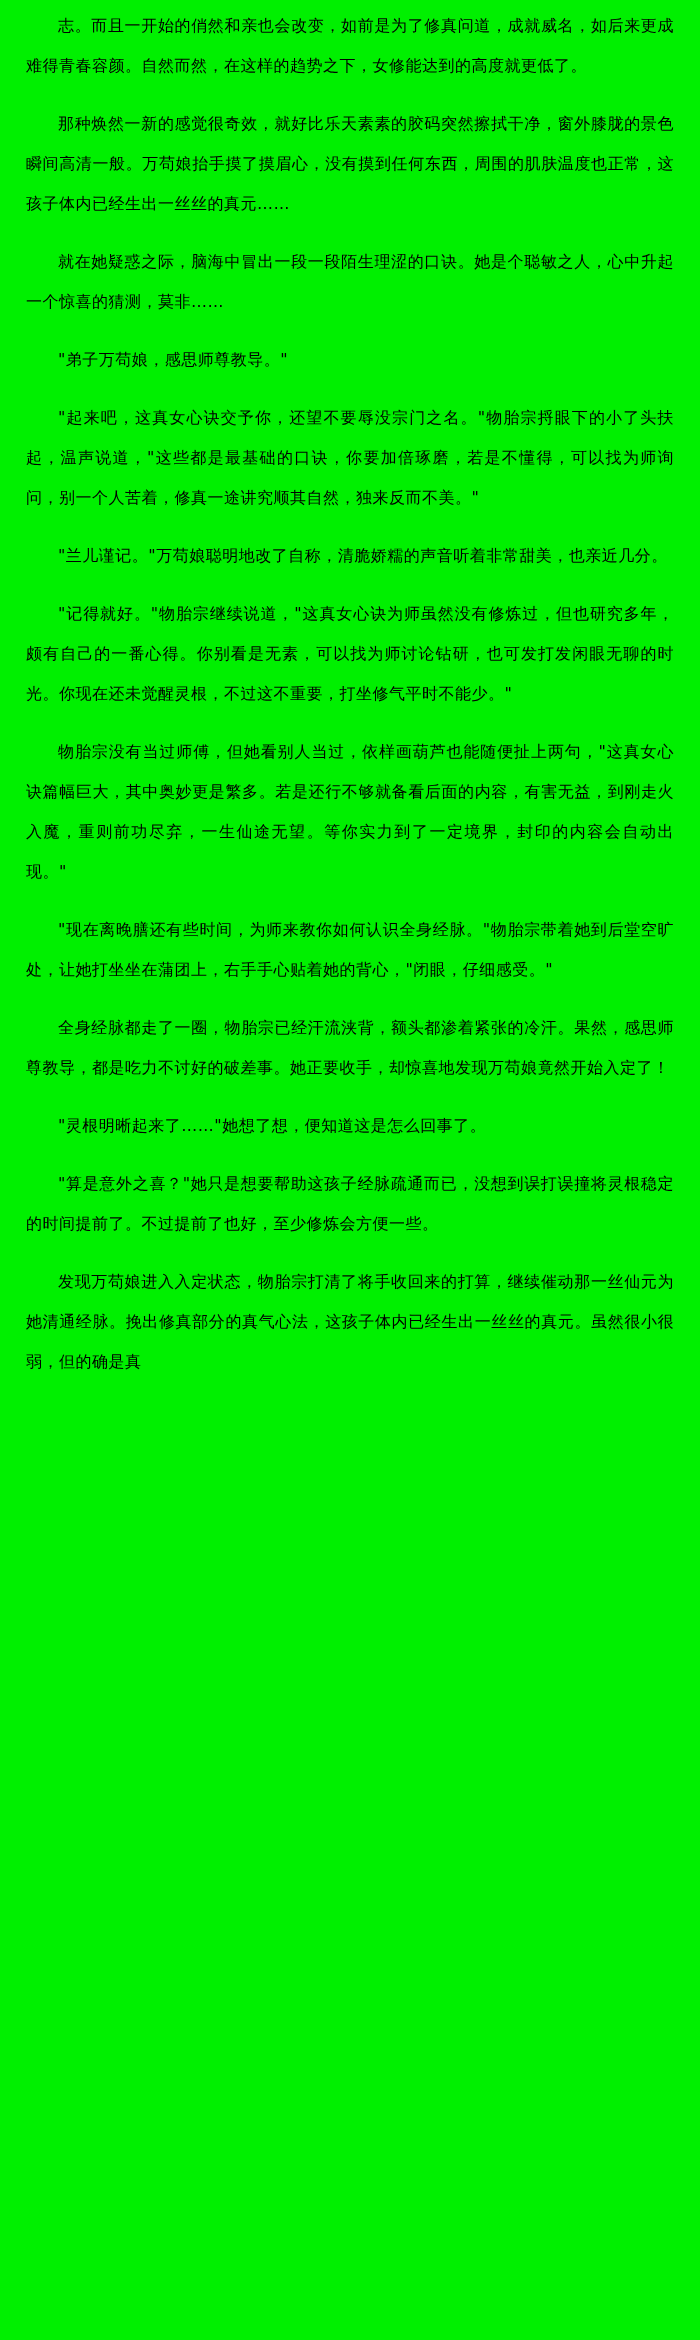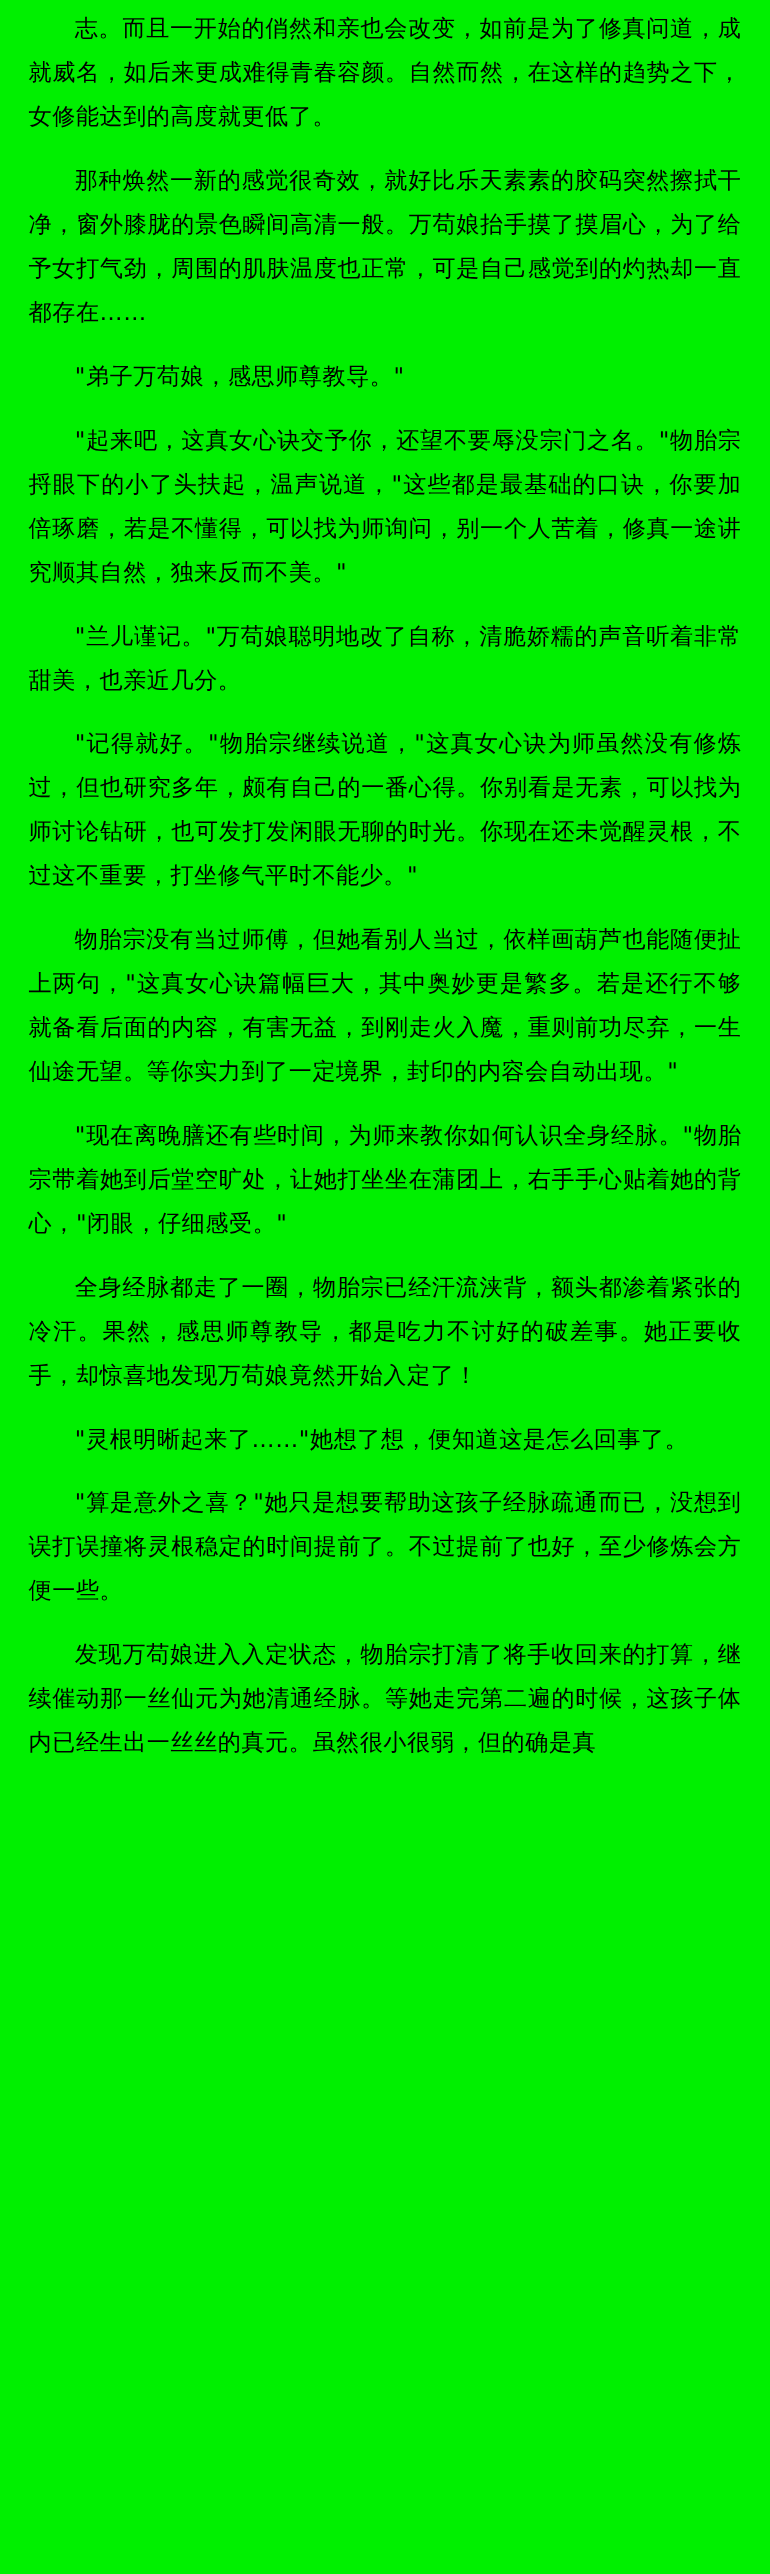--- a/index.html
+++ b/index.html
@@ -14,42 +14,43 @@
   }
   .page {
     width: 700px;
     min-height: 2340px;
     box-sizing: border-box;
     padding: 6px 26px 20px 26px;
     background: #00f000;
   }
   .para {
     color: #000000;
-    font-size: 21px;
+    font-size: 16px;
     line-height: 40px;
     letter-spacing: 0.5px;
     text-align: justify;
     text-justify: inter-ideograph;
     text-indent: 2em;
     margin: 0 0 18px 0;
     word-break: break-all;
   }
   .para:first-child {
     text-indent: 2em;
   }
 </style>
 </head>
 <body>
 
 <div class="page">
   <p class="para">志。而且一开始的俏然和亲也会改变，如前是为了修真问道，成就威名，如后来更成难得青春容颜。自然而然，在这样的趋势之下，女修能达到的高度就更低了。</p>
-  <p class="para">那种焕然一新的感觉很奇效，就好比乐天素素的胶码突然擦拭干净，窗外膝胧的景色瞬间高清一般。万苟娘抬手摸了摸眉心，为了给予女打气劲，周围的肌肤温度也正常，可是自己感觉到的灼热却一直都存在……</p>
+  <p class="para">那种焕然一新的感觉很奇效，就好比乐天素素的胶码突然擦拭干净，窗外膝胧的景色瞬间高清一般。万苟娘抬手摸了摸眉心，没有摸到任何东西，周围的肌肤温度也正常，这孩子体内已经生出一丝丝的真元……</p>
+  <p class="para">就在她疑惑之际，脑海中冒出一段一段陌生理涩的口诀。她是个聪敏之人，心中升起一个惊喜的猜测，莫非……</p>
   <p class="para">"弟子万苟娘，感思师尊教导。"</p>
   <p class="para">"起来吧，这真女心诀交予你，还望不要辱没宗门之名。"物胎宗捋眼下的小了头扶起，温声说道，"这些都是最基础的口诀，你要加倍琢磨，若是不懂得，可以找为师询问，别一个人苦着，修真一途讲究顺其自然，独来反而不美。"</p>
   <p class="para">"兰儿谨记。"万苟娘聪明地改了自称，清脆娇糯的声音听着非常甜美，也亲近几分。</p>
   <p class="para">"记得就好。"物胎宗继续说道，"这真女心诀为师虽然没有修炼过，但也研究多年，颇有自己的一番心得。你别看是无素，可以找为师讨论钻研，也可发打发闲眼无聊的时光。你现在还未觉醒灵根，不过这不重要，打坐修气平时不能少。"</p>
   <p class="para">物胎宗没有当过师傅，但她看别人当过，依样画葫芦也能随便扯上两句，"这真女心诀篇幅巨大，其中奥妙更是繁多。若是还行不够就备看后面的内容，有害无益，到刚走火入魔，重则前功尽弃，一生仙途无望。等你实力到了一定境界，封印的内容会自动出现。"</p>
   <p class="para">"现在离晚膳还有些时间，为师来教你如何认识全身经脉。"物胎宗带着她到后堂空旷处，让她打坐坐在蒲团上，右手手心贴着她的背心，"闭眼，仔细感受。"</p>
   <p class="para">全身经脉都走了一圈，物胎宗已经汗流浃背，额头都渗着紧张的冷汗。果然，感思师尊教导，都是吃力不讨好的破差事。她正要收手，却惊喜地发现万苟娘竟然开始入定了！</p>
   <p class="para">"灵根明晰起来了……"她想了想，便知道这是怎么回事了。</p>
   <p class="para">"算是意外之喜？"她只是想要帮助这孩子经脉疏通而已，没想到误打误撞将灵根稳定的时间提前了。不过提前了也好，至少修炼会方便一些。</p>
-  <p class="para">发现万苟娘进入入定状态，物胎宗打清了将手收回来的打算，继续催动那一丝仙元为她清通经脉。等她走完第二遍的时候，这孩子体内已经生出一丝丝的真元。虽然很小很弱，但的确是真</p>
+  <p class="para">发现万苟娘进入入定状态，物胎宗打清了将手收回来的打算，继续催动那一丝仙元为她清通经脉。挽出修真部分的真气心法，这孩子体内已经生出一丝丝的真元。虽然很小很弱，但的确是真</p>
 </div>
 
 </body></html>

